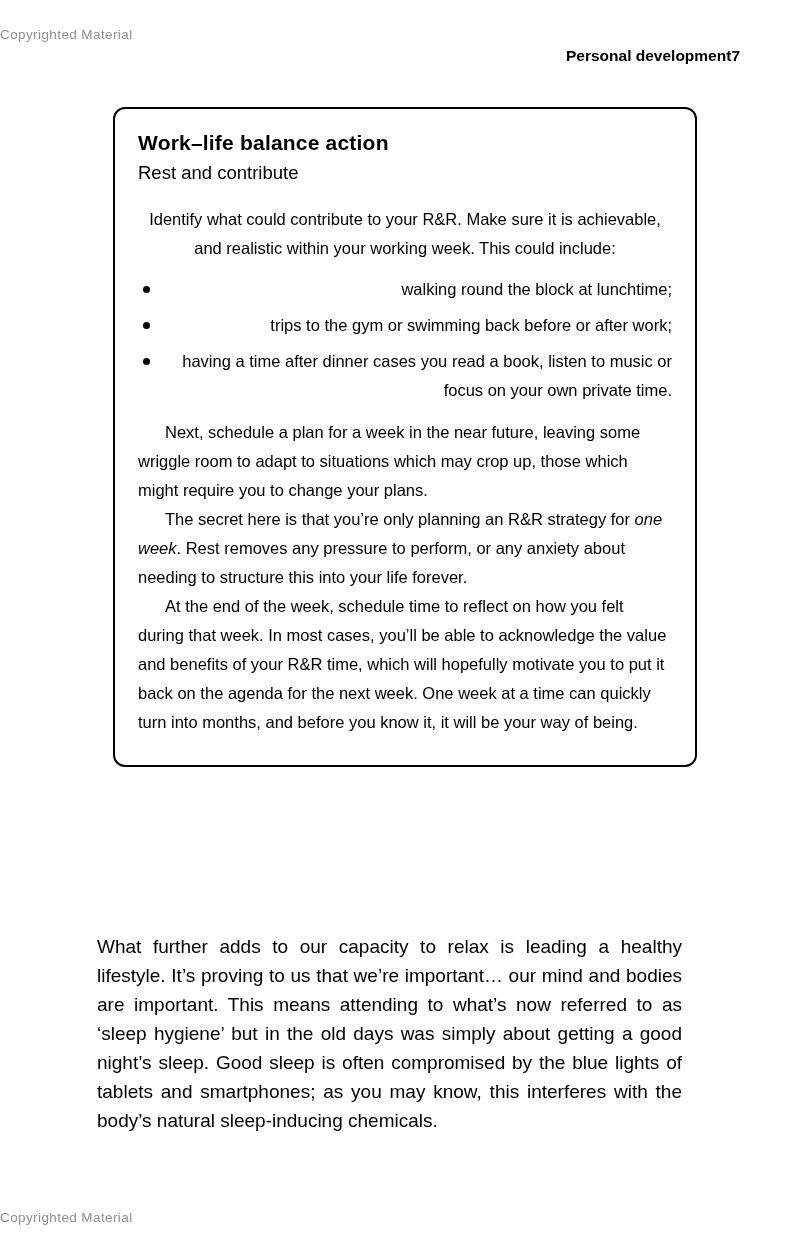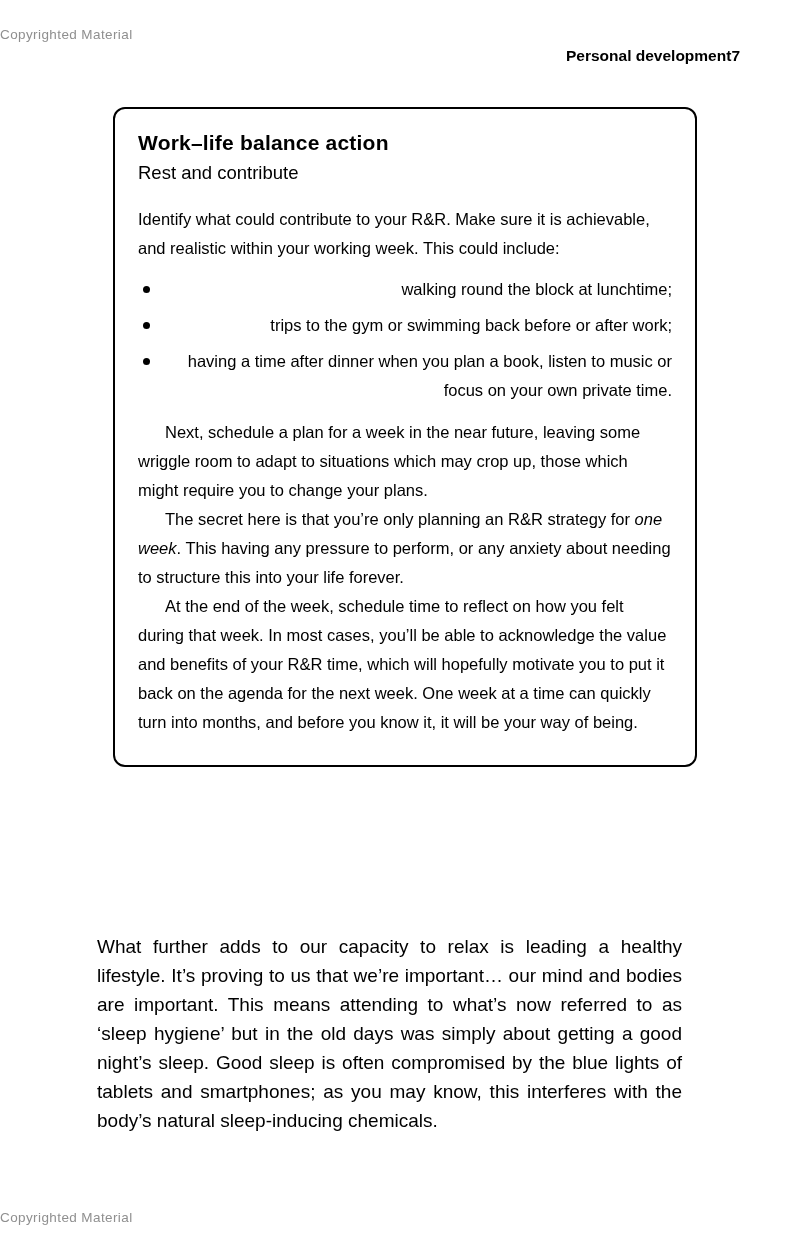--- a/index.html
+++ b/index.html
@@ -40,21 +40,21 @@
   }
   .action-box h2 {
     font-size: 21px; font-weight: 700; letter-spacing: 0.2px;
     margin: 0 0 7px 0;
   }
   .action-box h3 {
     font-size: 18.5px; font-weight: 400;
     margin: 0 0 21px 0;
   }
   .box-text { font-size: 16.5px; line-height: 29px; }
-  .action-box p.intro { margin: 0 0 12px 0; }
+  .action-box p.intro { margin: 0 0 12px 0; text-align: center; }
 
   ul.bullets { list-style: none; margin: 0 0 13px 0; text-align: right; }
   ul.bullets li {
     position: relative;
     padding-left: 27px;
     margin-bottom: 7px;
     font-size: 16.5px; line-height: 29px;
   }
   ul.bullets li::before {
     content: "";
@@ -87,25 +87,25 @@
     <span>7</span>
   </div>
 
   <div class="action-box">
     <h2>Work–life balance action</h2>
     <h3>Rest and contribute</h3>
     <p class="intro box-text">Identify what could contribute to your R&amp;R. Make sure it is achievable, and realistic within your working week. This could include:</p>
     <ul class="bullets">
         <li>walking round the block at lunchtime;</li>
         <li>trips to the gym or swimming back before or after work;</li>
-        <li>having a time after dinner when you plan a book, listen to music or focus on your own private time.</li>
+        <li>having a time after dinner cases you read a book, listen to music or focus on your own private time.</li>
       </ul>
     <div class="box-paras box-text">
         <p class="indent"><span>Next, schedule a plan for a week in the near future, leaving some wriggle room to adapt to situations which may crop up, those which might require you to change your plans.</span></p>
-        <p class="indent"><span>The secret here is that you’re only planning an R&amp;R strategy for </span><em>one week</em><span>. This having any pressure to perform, or any anxiety about needing to structure this into your life forever.</span></p>
+        <p class="indent"><span>The secret here is that you’re only planning an R&amp;R strategy for </span><em>one week</em><span>. Rest removes any pressure to perform, or any anxiety about needing to structure this into your life forever.</span></p>
         <p class="indent"><span>At the end of the week, schedule time to reflect on how you felt during that week. In most cases, you’ll be able to acknowledge the value and benefits of your R&amp;R time, which will hopefully motivate you to put it back on the agenda for the next week. One week at a time can quickly turn into months, and before you know it, it will be your way of being.</span></p>
       </div>
   </div>
 
   <p class="body-paragraph">What further adds to our capacity to relax is leading a healthy lifestyle. It’s proving to us that we’re important… our mind and bodies are important. This means attending to what’s now referred to as ‘sleep hygiene’ but in the old days was simply about getting a good night’s sleep. Good sleep is often compromised by the blue lights of tablets and smartphones; as you may know, this interferes with the body’s natural sleep-inducing chemicals.</p>
 
   <div class="copyright bottom">Copyrighted Material</div>
 
 </div>
 

